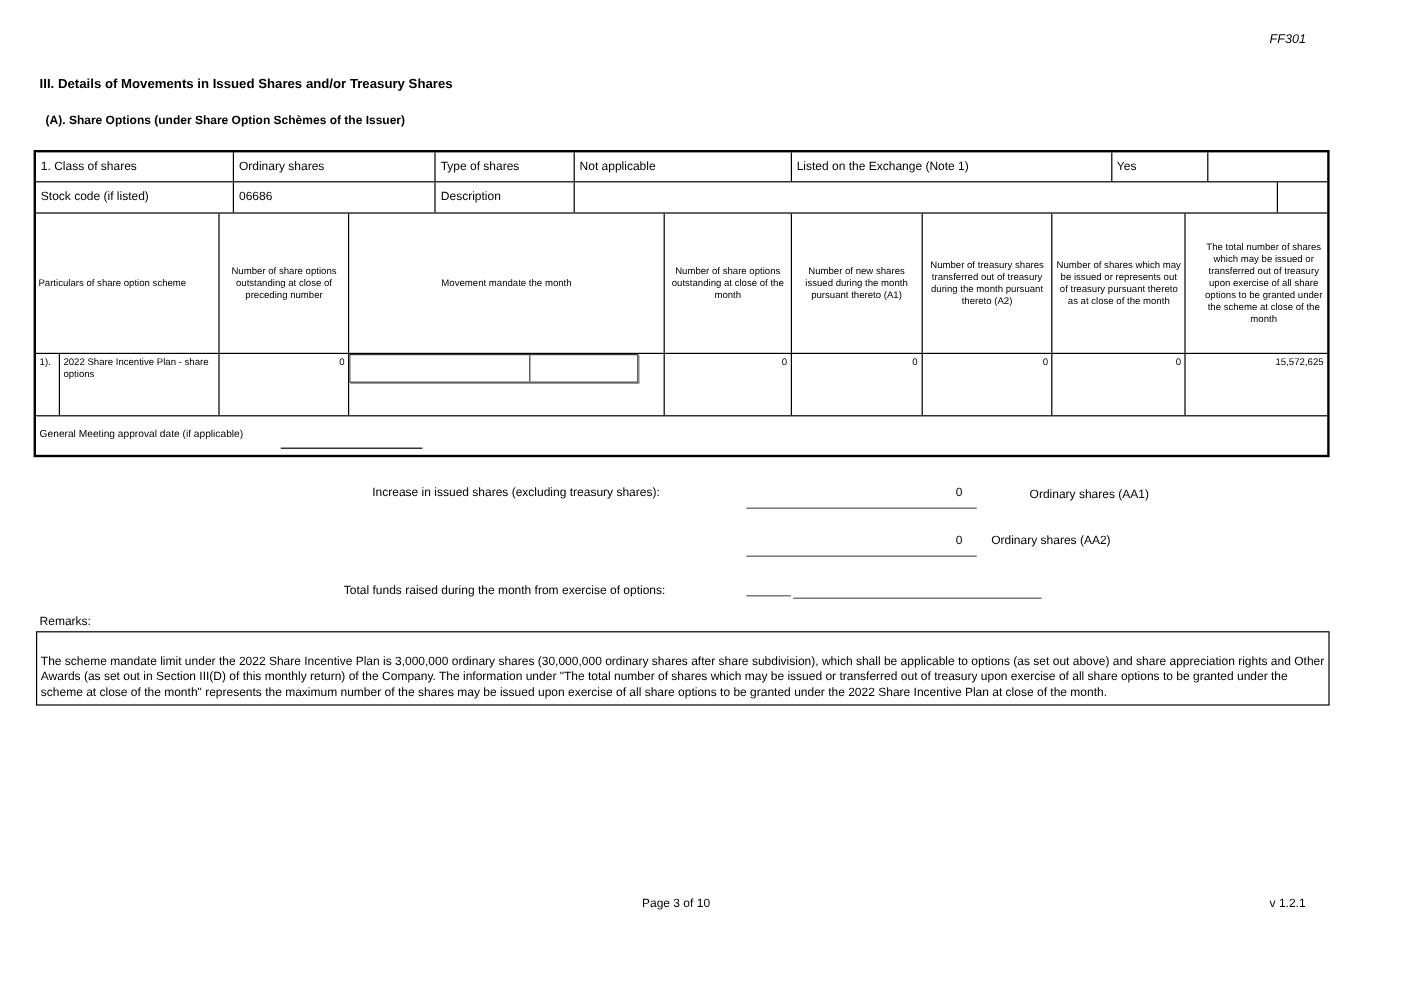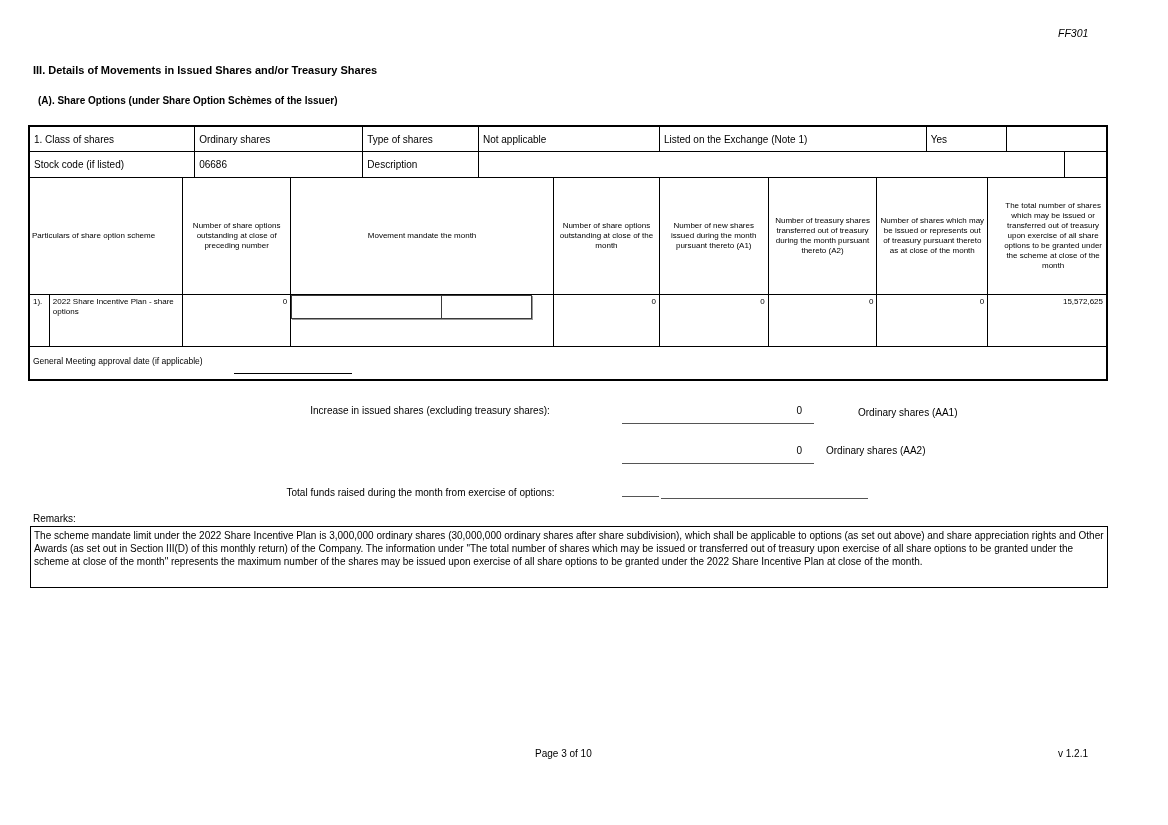--- a/index.html
+++ b/index.html
@@ -39,21 +39,21 @@
   .gm-line { position:absolute; left:204px; bottom:5px; width:118px; border-bottom:1px solid #000; }
 
   
   .mid-label { font-size:10px; text-align:center; }
   .fill { font-size:10px; text-align:right; border-bottom:1px solid #555; height:19px; padding-right:12px; }
   .unit { font-size:10px; }
   .seg { border-bottom:1px solid #555; }
 
   
   .remarks-label { left:33px; top:513px; font-size:10px; }
-  .remarks-box { left:30px; top:526px; width:1078px; min-height:62px; border:1px solid #000; font-size:10px; line-height:13px; padding:2px 3px 2px 3px; }
+  .remarks-box { left:30px; top:526px; width:1078px; min-height:62px; border:1px solid #000; font-size:10px; line-height:13px; padding:18px 3px 2px 3px; }
 
   .footer-page { left:535px; top:748px; font-size:10px; }
   .footer-version { left:1058px; top:748px; font-size:10px; }
 </style>
 </head>
 <body>
 
 <div class="page">
 
   <div class="abs form-code">FF301</div>

